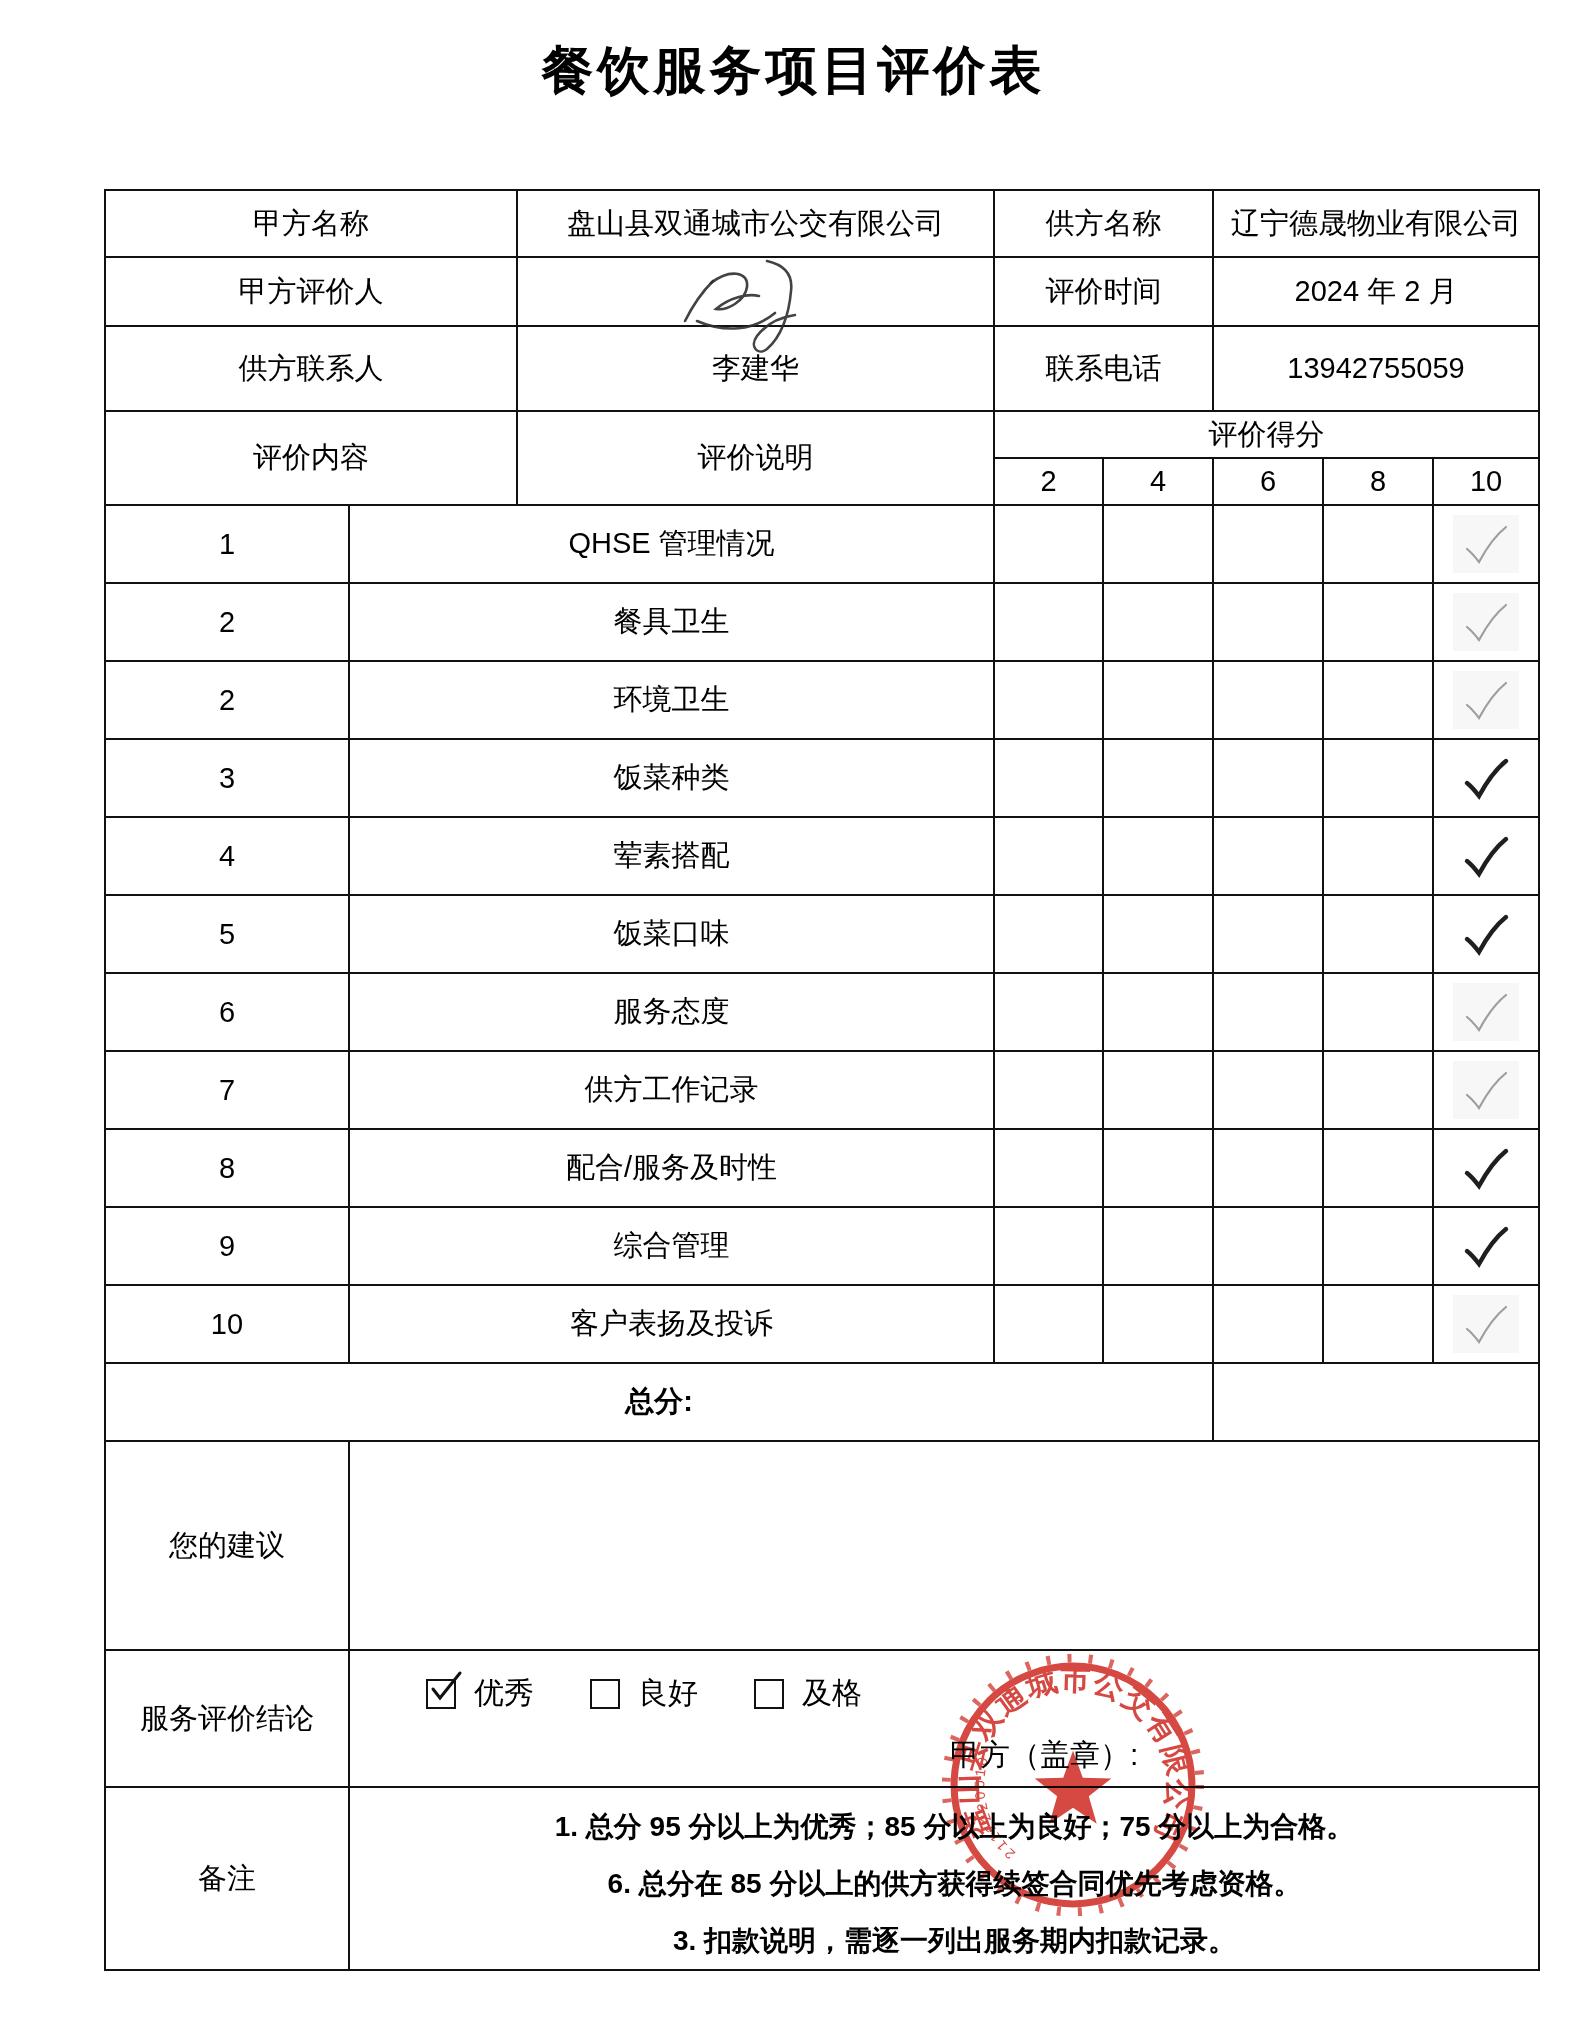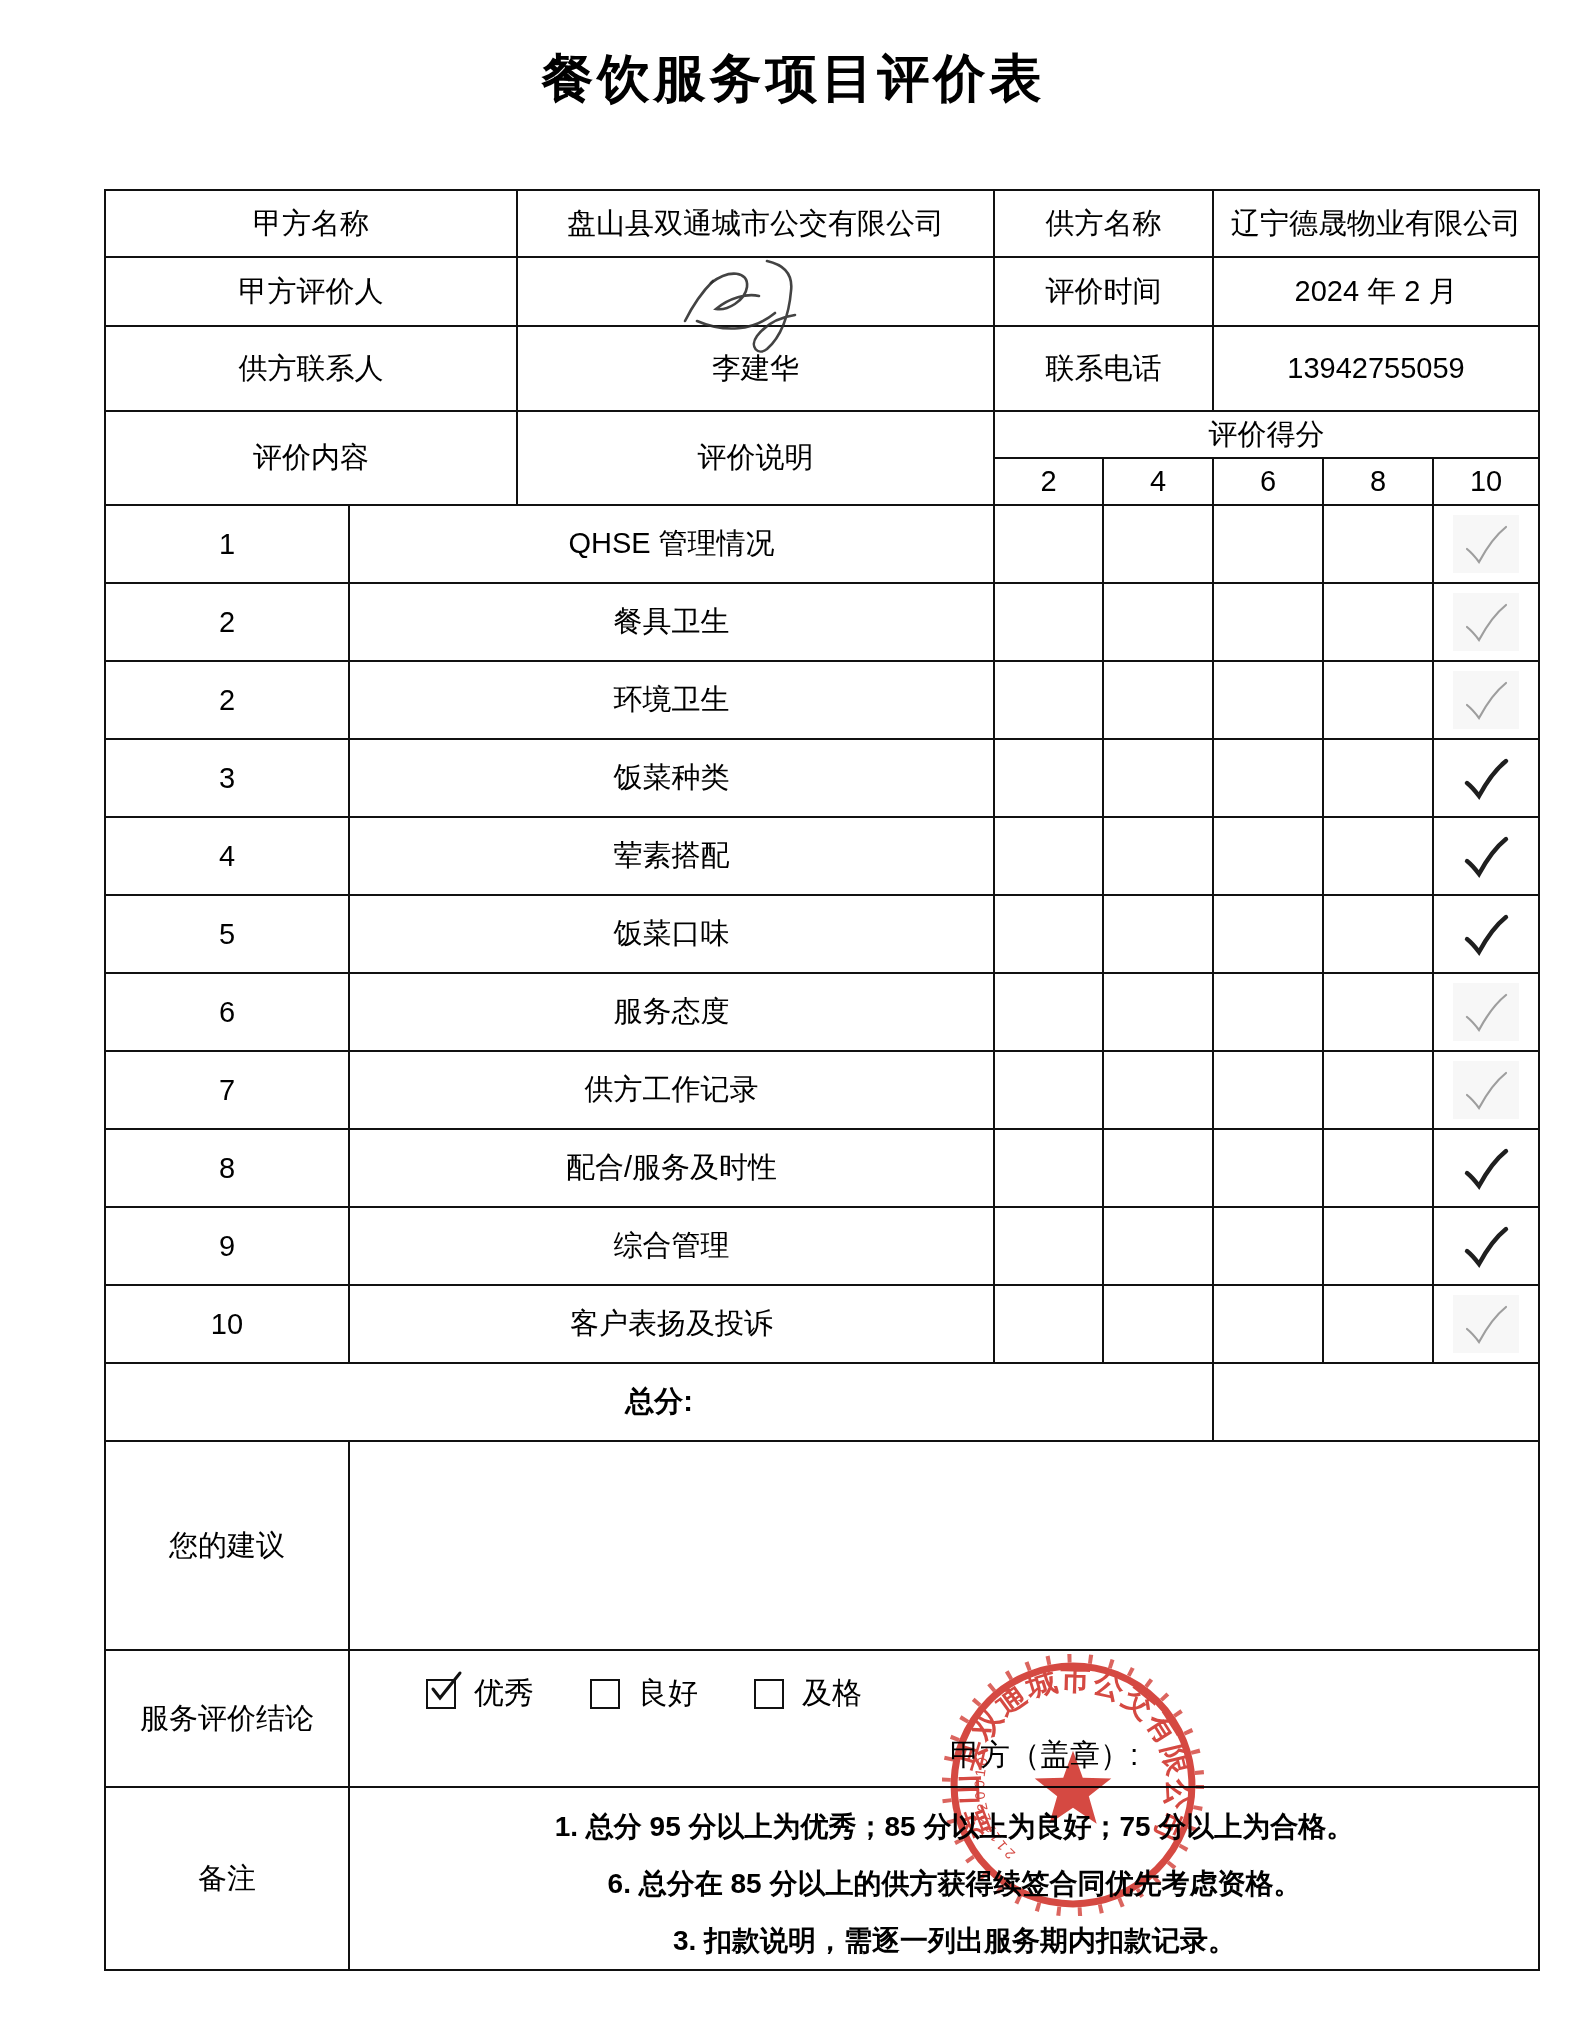--- a/index.html
+++ b/index.html
@@ -2,21 +2,21 @@
 <html><head>
 <meta charset="utf-8">
 <style>
   html,body{margin:0;padding:0;background:#ffffff;}
   body{
     width:1587px;height:2027px;position:relative;
     font-family:"Liberation Sans","DejaVu Sans",sans-serif;
     color:#000;
   }
   .page-title{
-    position:absolute;left:0;top:44px;width:1587px;
+    position:absolute;left:0;top:36px;width:1587px;
     text-align:center;font-family:"DejaVu Serif","Liberation Serif",serif;
     font-size:52px;font-weight:bold;letter-spacing:4px;
   }
   .form-wrap{position:absolute;left:72px;top:189px;margin-left:32px;}
   table.form{
     border-collapse:collapse;table-layout:fixed;width:1434px;
   }
   table.form td{
     border:2px solid #111;padding:0;text-align:center;vertical-align:middle;
     font-size:29px;overflow:hidden;

